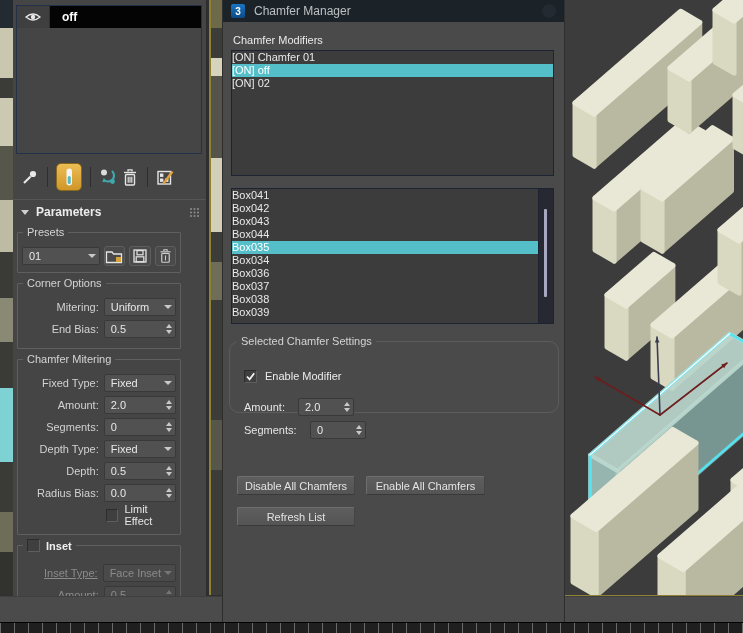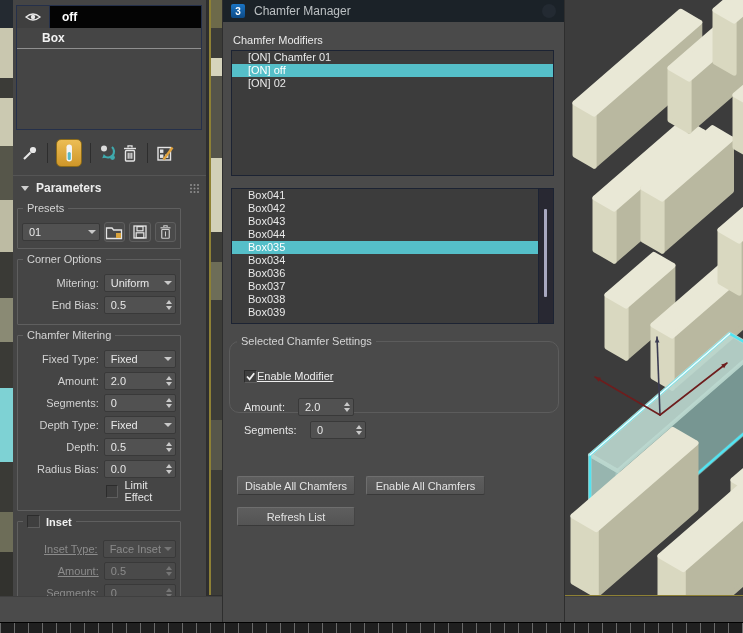--- a/index.html
+++ b/index.html
@@ -10,21 +10,21 @@
   
   .left-sliver { position:absolute; left:0; top:0; width:13px; height:596px;
     background:linear-gradient(180deg,#242a31 0 28px,#c9c7af 28px 78px,#3b3b37 78px 98px,#cbc9b1 98px 146px,
       #56564a 146px 200px,#bdbba3 200px 252px,#3a3a36 252px 298px,#8a8a74 298px 342px,#3a3a36 342px 388px,
       #7ed2d4 388px 462px,#3a3a36 462px 512px,#6d6d58 512px 552px,#32322e 552px 596px); }
 
   
   .panel { position:absolute; left:13px; top:0; width:194px; height:596px; background:#454545; overflow:hidden;
     border-right:1px solid #2e2e2e; }
 
-  .stack-box { margin:5px 4px 0 3px; height:125px; border:1px solid #25304a; background:#454545; }
+  .stack-box { margin:5px 4px 0 3px; height:149px; border:1px solid #25304a; background:#454545; }
   .stack-row1 { display:flex; height:22px; }
   .eye-cell { width:33px; background:#3f3f3f; border-right:1px solid #25304a; display:flex; align-items:center; justify-content:center; }
   .name-field { flex:1; background:#040404; color:#fff; font-weight:bold; font-size:12px; line-height:22px; padding-left:12px; }
   .stack-row2 { height:21px; line-height:21px; padding-left:25px; font-weight:bold; font-size:12px; color:#f2f2f2;
     border-bottom:1px solid #8f8f8f; }
 
   .stack-toolbar { display:flex; align-items:center; height:32px; margin:7px 0 0 6px; }
   .tb-sep { width:1px; height:20px; background:#2d2d2d; margin:0 6px; }
   .tb-icon { width:22px; height:22px; display:flex; align-items:center; justify-content:center; }
   .tb-active { width:26px; height:28px; border-radius:5px; background:linear-gradient(180deg,#ecbd55,#cf9629);
@@ -73,29 +73,29 @@
   .titlebar { height:22px; background:#1b2228; display:flex; align-items:center; padding:0 8px; }
   .app-icon { width:14px; height:14px; border-radius:2px; background:linear-gradient(180deg,#1a74c4,#0d4a86); color:#fff;
     font-size:10px; font-weight:bold; display:flex; align-items:center; justify-content:center; margin-right:9px; }
   .dlg-title { color:#bcc0c3; font-size:12px; flex:1; }
   .dlg-circle { width:14px; height:14px; border-radius:50%; background:#232a32; }
 
   .dlg-label { margin:12px 0 4px 10px; color:#eaeaea; }
   .listbox { position:relative; margin:0 10px 0 8px; background:#3c3c3c; border:1px solid #1c2333; overflow:hidden; }
   .listbox.l1 { height:126px; }
   .listbox.l2 { height:136px; margin-top:12px; }
-  .list-row { height:13px; line-height:13px; padding-left:16px; color:#e9e9e9; font-size:11px; white-space:nowrap; }
+  .list-row { height:13px; line-height:13px; padding-left:0; color:#e9e9e9; font-size:11px; white-space:nowrap; }
   .list-row.sel { background:#55bfc9; color:#ffffff; }
   .sb-track { position:absolute; right:0; top:0; width:15px; height:100%; background:#282832; border-left:1px solid #1c2333; }
   .sb-thumb { position:absolute; right:6px; top:20px; width:3px; height:88px; background:#a8a8c0; border-radius:1px; }
 
   .dlg-grp { position:relative; margin:17px 5px 0 6px; height:72px; border:1px solid #5c5c5c; border-radius:10px; }
   .dlg-grp .grp-title { background:#4a4a4a; left:7px; }
   .enable-row { margin:26px 0 0 14px; display:flex; align-items:center; height:16px; }
-  .enable-row span.txt { margin-left:0; color:#ececec;text-decoration:underline; }
+  .enable-row span.txt { margin-left:8px; color:#ececec; }
   .amount-row { margin:14px 0 0 14px; display:flex; align-items:center; height:18px; }
   .seg-row { margin:5px 0 0 14px; display:flex; align-items:center; height:18px; }
   .dlg-grp .field { width:56px; }
 
   .btn { position:absolute; height:19px; background:linear-gradient(180deg,#5e5e5e,#545454); border:1px solid #6e6e6e;
     border-bottom-color:#393939; border-right-color:#444; border-radius:2px; color:#e3e3e3; font-size:11px;
     display:flex; align-items:center; justify-content:center; }
   .btn.b1 { left:14px; top:476px; width:118px; }
   .btn.b2 { left:143px; top:476px; width:119px; }
   .btn.b3 { left:14px; top:507px; width:118px; }
@@ -123,21 +123,20 @@
     <div class="stack-box">
       <div class="stack-row1">
         <div class="eye-cell">
           <svg class="icon-svg" width="16" height="12" viewBox="0 0 16 12">
               <path d="M1 6 Q8 0 15 6 Q8 12 1 6 Z" fill="none" stroke="#e8e8e8" stroke-width="1.3"></path>
               <circle cx="8" cy="6" r="2.2" fill="#e8e8e8"></circle>
             </svg>
         </div>
         <div class="name-field">off</div>
       </div>
-      <div class="stack-row2">Box</div>
     </div>
 
     <div class="stack-toolbar">
       <div class="tb-icon">
         <svg class="icon-svg" width="18" height="18" viewBox="0 0 18 18">
             <circle cx="12" cy="6" r="3.1" fill="#e8e8e8"></circle>
             <line x1="3" y1="15" x2="9.6" y2="8.4" stroke="#e8e8e8" stroke-width="2.1"></line>
           </svg>
       </div>
       <div class="tb-sep"></div>

